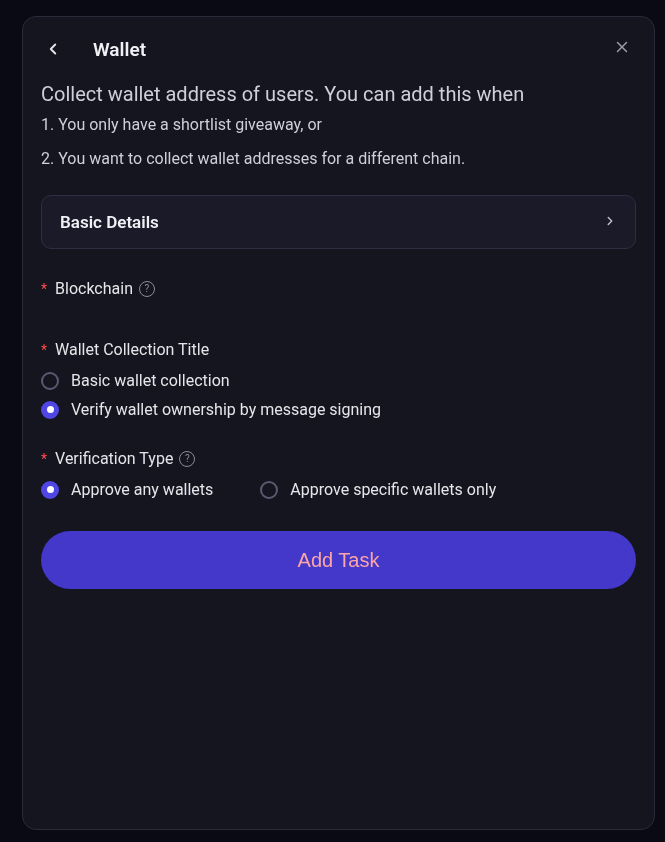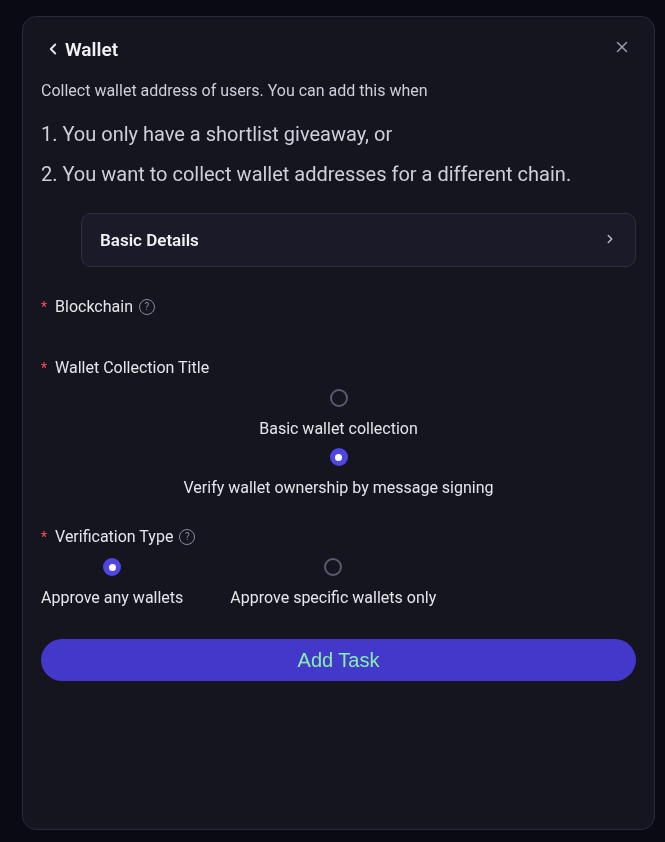--- a/index.html
+++ b/index.html
@@ -21,21 +21,21 @@
       background: #15151f;
       border: 1px solid #2a2a3a;
       border-radius: 14px;
       padding: 20px 18px 18px 18px;
       display: flex;
       flex-direction: column;
     }
     .modal-header {
       display: flex;
       align-items: flex-end;
-      gap: 0;
+      gap: 28px;
       position: relative;
       margin-bottom: 18px;
     }
     .back-btn {
       width: 24px;
       height: 24px;
       display: flex;
       align-items: center;
       justify-content: center;
       cursor: pointer;
@@ -52,42 +52,41 @@
       top: -4px;
       width: 28px;
       height: 28px;
       display: flex;
       align-items: center;
       justify-content: center;
       cursor: pointer;
       color: #9a9aaa;
     }
     .description {
-      font-size: 16px;
+      font-size: 20px;
       color: #cfcfda;
       line-height: 1.5;
-      margin-bottom: 16px;
+      margin-bottom: 4px;
     }
     .list-item {
-      font-size: 20px;
+      font-size: 16px;
       color: #cfcfda;
       line-height: 1.5;
       margin-bottom: 10px;
     }
     .section-card {
       background: #1a1a28;
       border: 1px solid #2e2e42;
       border-radius: 10px;
       padding: 16px 18px;
       display: flex;
       align-items: center;
       justify-content: space-between;
       cursor: pointer;
       margin-top: 14px;
-      margin-left: 40px;
     }
     .section-card:first-of-type { margin-top: 20px; }
     .section-card-text { display: flex; flex-direction: column; gap: 4px; }
     .section-card-title { font-size: 17px; font-weight: 600; color: #f0f0f5; }
     .section-card-sub { font-size: 15px; color: #8a8a9a; }
     .chevron { color: #bdbdcf; }
     .field-block { margin-top: 30px; }
     .field-label {
       font-size: 16px;
       color: #e5e5ea;
@@ -125,21 +124,20 @@
     }
     .radio-group { display: flex; flex-direction: column; gap: 10px; }
     .radio-row { display: flex; flex-direction: row; gap: 47px; flex-wrap: wrap; }
     .radio-option {
       display: flex;
       align-items: center;
       gap: 12px;
       cursor: pointer;
       font-size: 16px;
       color: #e5e5ea;
-      flex-direction: column;
     }
     .radio-circle {
       width: 18px;
       height: 18px;
       border: 2px solid #5a5a70;
       border-radius: 50%;
       display: flex;
       align-items: center;
       justify-content: center;
       flex-shrink: 0;
@@ -151,25 +149,25 @@
     .radio-circle.selected::after {
       content: "";
       width: 7px;
       height: 7px;
       background: #fff;
       border-radius: 50%;
     }
     .primary-btn {
       margin-top: 32px;
       width: 100%;
-      height: 42px;
+      height: 58px;
       background: #4338ca;
       border: none;
       border-radius: 999px;
-      color: #86efac;
+      color: #fca5a5;
       font-size: 20px;
       font-weight: 500;
       cursor: pointer;
     }
   </style>
 </head>
 <body>
 
 <div class="modal">
 

